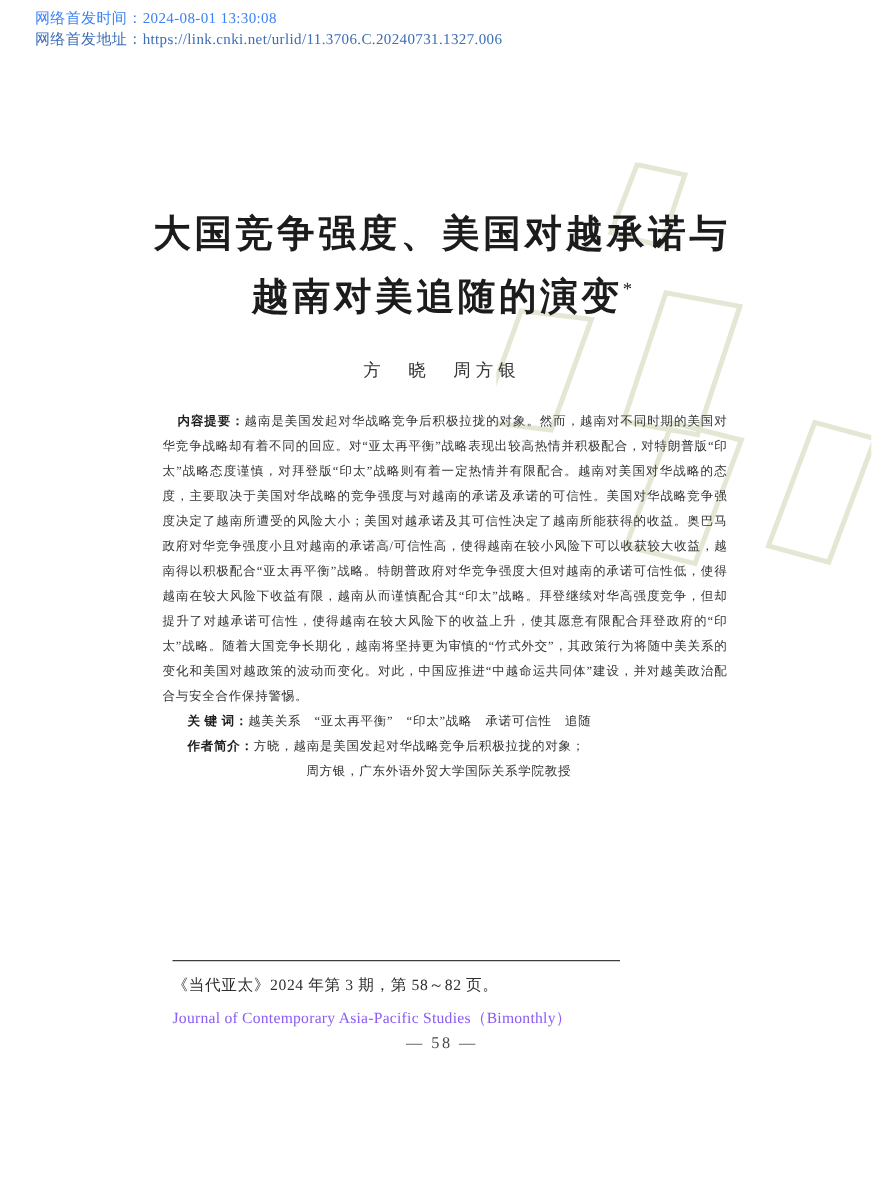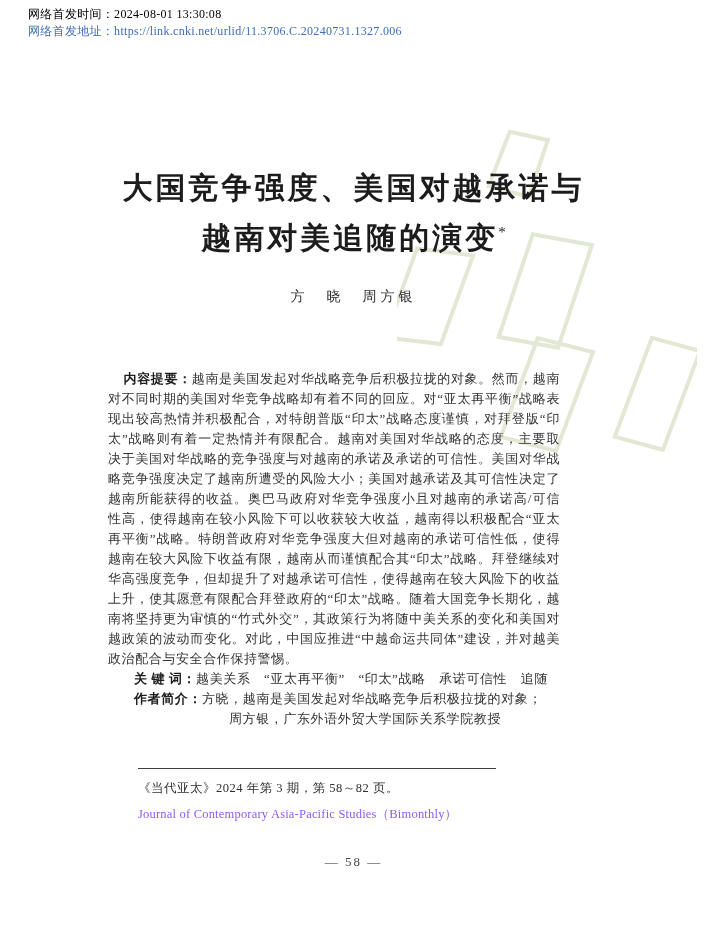--- a/index.html
+++ b/index.html
@@ -10,21 +10,21 @@
     overflow:hidden;
     font-family:"Liberation Serif", serif;
     color:#2b2b2b;
   }
   
   .net-header{
     position:absolute;left:28px;top:6px;
     font-size:12px;line-height:17px;
     letter-spacing:0.3px;
   }
-  .net-line1{color:#000000;}
+  .net-line1{color:#3b82f6;}
   .net-line2{color:#3c6db5;}
   .net-line2 a{color:#3c6db5;text-decoration:none;cursor:pointer;}
   
   .watermark{
     position:absolute;right:10px;top:130px;
     width:300px;height:440px;
     pointer-events:none;
   }
   
   .title{
@@ -35,23 +35,23 @@
   }
   .title sup{font-size:15px;font-weight:400;vertical-align:super;letter-spacing:0;}
   
   .authors{
     position:absolute;left:0;top:288px;width:100%;
     text-align:center;
     font-size:14px;color:#333;letter-spacing:4px;
   }
   
   .abstract{
-    position:absolute;left:108px;top:328px;width:452px;
-    font-size:13px;line-height:20px;
-    text-align:justify;letter-spacing:0.6px;color:#333;margin-top:41px;
+    position:absolute;left:130px;top:328px;width:452px;
+    font-size:10px;line-height:20px;
+    text-align:justify;letter-spacing:0.6px;color:#333;
   }
   .abstract p{margin:0;}
   .abstract .para{text-indent:1.2em;}
   .abstract b{font-weight:700;color:#1d1d1d;}
   .kw-line,.bio-line1{text-indent:2em;margin-top:1px;}
   .bio-line2{display:block;margin-left:95px;}
   
   .footnote{
     position:absolute;left:118px;top:664px;width:474px;
     font-size:11px;line-height:21.3px;
@@ -64,21 +64,21 @@
   .footer{
     position:absolute;left:118px;top:768px;width:474px;
     font-size:12.5px;color:#2f2f2f;letter-spacing:0.5px;margin-left:20px;
   }
   .footer-rule{width:358px;border-top:1.5px solid #3e3e3e;margin:0 0 11px 0;}
   .footer .citation{margin-bottom:9px;}
   .footer .journal-en{letter-spacing:0.2px;color:#8b5cf6;}
   
   .pagenum{
     position:absolute;left:0;top:826px;width:100%;
-    text-align:center;font-size:13px;color:#4a4a4a;letter-spacing:2px;margin-top:28px;
+    text-align:center;font-size:13px;color:#4a4a4a;letter-spacing:2px;
   }
 </style>
 </head>
 <body>
 
 <div class="page">
 
   <div class="net-header">
     <div class="net-line1"><span>网络首发时间：</span><span>2024-08-01 13:30:08</span></div>
     <div class="net-line2"><span>网络首发地址：</span><a href="#">https://link.cnki.net/urlid/11.3706.C.20240731.1327.006</a></div>

